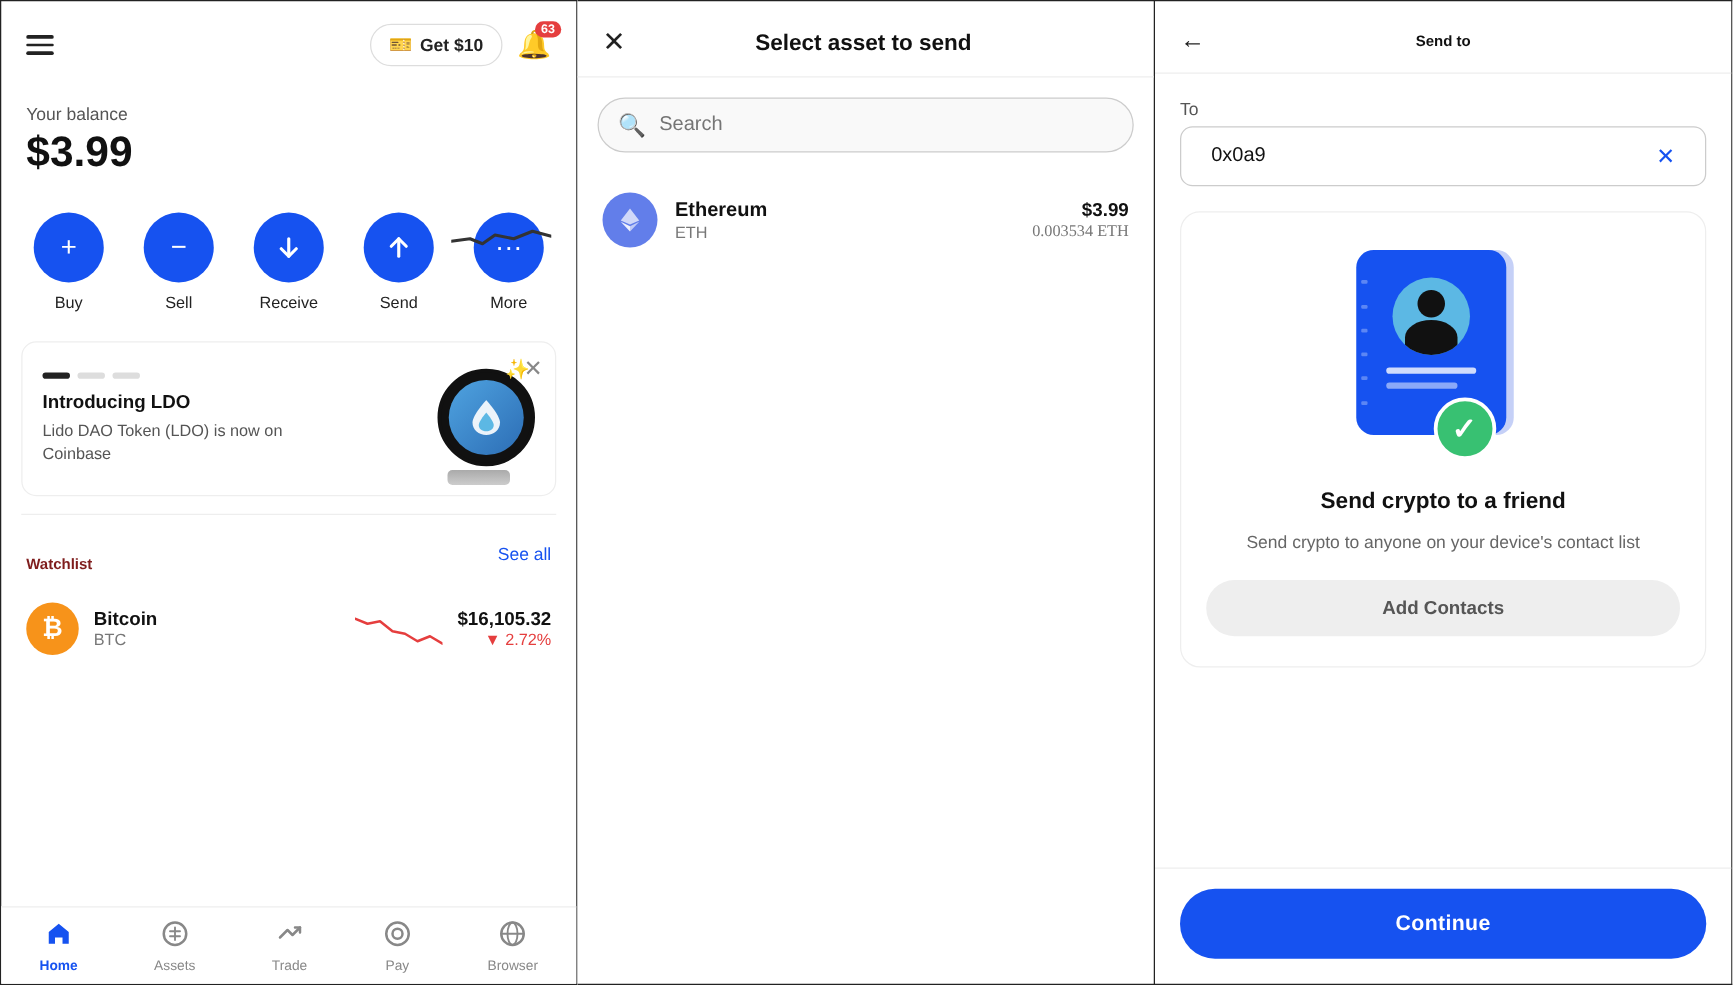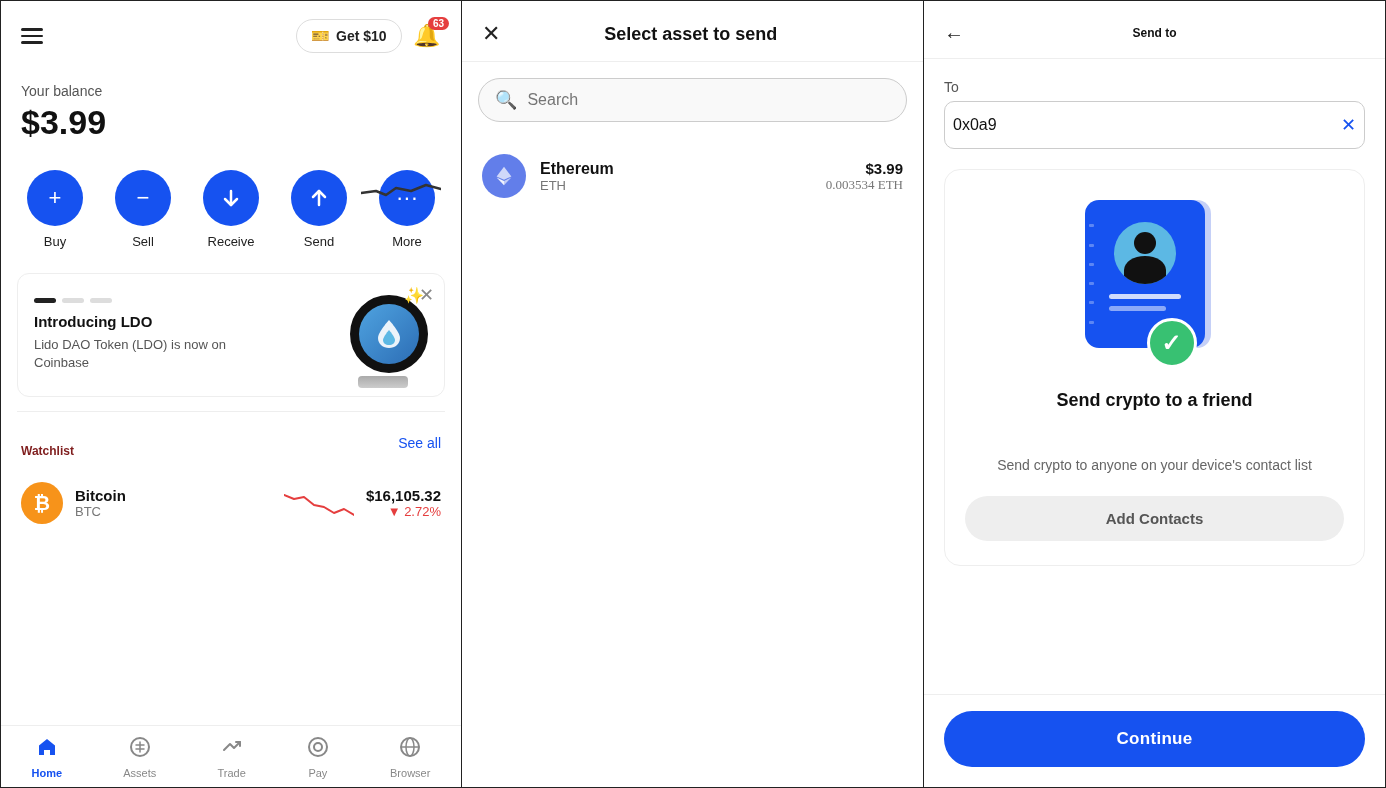--- a/index.html
+++ b/index.html
@@ -161,37 +161,37 @@
     .p3-header {
       display: flex; align-items: center;
       padding: 20px 20px 14px; border-bottom: 1px solid #eee; gap: 16px;
     }
     .p3-back-btn { font-size: 20px; color: #222; cursor: pointer; background: none; border: none; }
     .p3-title { font-size: 12px; font-weight: 700; color: #111; flex: 1; text-align: center; margin-right: 36px; }
     .p3-body { padding: 20px 20px; flex: 1; }
     .to-label { font-size: 14px; color: #555; margin-bottom: 6px; font-weight: 500; }
     .to-input-wrap {
       display: flex; align-items: center;
-      border: 1.5px solid #ccc; border-radius: 10px; padding: 12px 8px;
+      border: 1.5px solid #ccc; border-radius: 10px; padding: 12px 24px;
       margin-bottom: 20px;
       gap: 21px;
     }
     .to-input-text { flex: 1; font-size: 16px; color: #111; }
     .to-clear-btn { font-size: 18px; color: #1652f0; cursor: pointer; background: none; border: none; }
     .send-friend-card {
       border: 1.5px solid #eee; border-radius: 16px;
       padding: 30px 20px 24px; text-align: center;
       display: flex; flex-direction: column; align-items: center; gap: 12px;
     }
     .contact-illustration {
       width: 160px; height: 170px; position: relative; display: flex; align-items: center; justify-content: center;
       margin-bottom: 8px;
     }
     .send-friend-title { font-size: 18px; font-weight: 700; color: #111; }
-    .send-friend-desc { font-size: 14px; color: #666; line-height: 1.5; text-align: center; margin-top: 32px; }
+    .send-friend-desc { font-size: 14px; color: #666; line-height: 1.5; text-align: center; }
     .add-contacts-btn-wrap {
       width: 100%; margin-top: 8px;
     }
     .add-contacts-btn {
       width: 100%; padding: 14px; border-radius: 30px;
       background: #eee; border: none; font-size: 15px; font-weight: 600;
       color: #555; cursor: pointer;
     }
     .p3-footer {
       padding: 16px 20px 20px;

